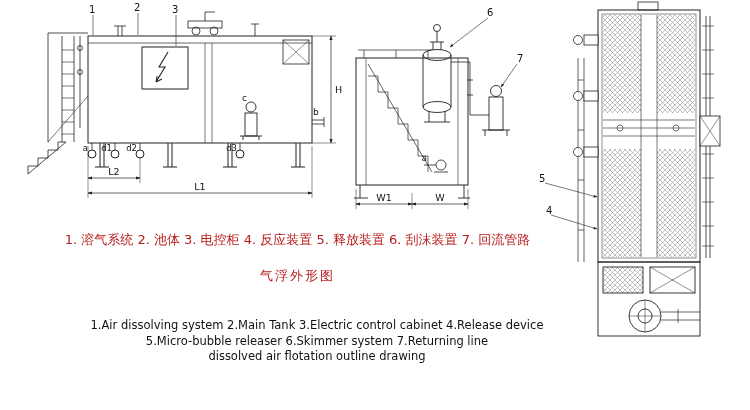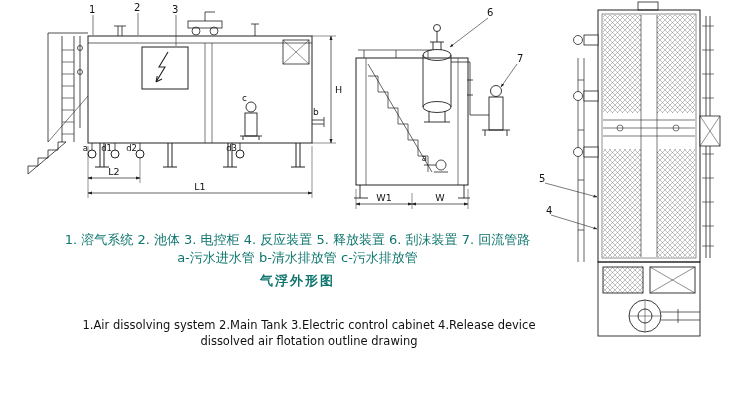--- a/index.html
+++ b/index.html
@@ -1,22 +1,22 @@
 <!DOCTYPE html>
 <html><head>
 <meta charset="utf-8">
 <style>
   html,body{margin:0;padding:0;background:#fff;}
   body{width:750px;height:410px;overflow:hidden;font-family:"DejaVu Sans","Liberation Sans",sans-serif;}
   .page{position:relative;width:750px;height:410px;background:#fff;}
   .page svg{position:absolute;top:0;left:0;}
-  .zh-captions{position:absolute;top:231px;left:5px;width:585px;text-align:center;color:#0f766e;
+  .zh-captions{position:absolute;top:231px;left:5px;width:585px;text-align:center;color:#b91c1c;
     font-size:13px;line-height:17.5px;}
-  .zh-captions .cap-line.title{margin-top:6px;letter-spacing:2px;font-weight:bold;}
-  .en-captions{position:absolute;top:318px;left:0;width:618px;text-align:center;color:#111;
+  .zh-captions .cap-line.title{margin-top:18px;letter-spacing:2px;}
+  .en-captions{position:absolute;top:318px;left:8px;width:618px;text-align:center;color:#111;
     font-size:11.5px;line-height:15.5px;}
   text{font-family:"DejaVu Sans","Liberation Sans",sans-serif;}
 </style>
 </head>
 <body>
 
 <div class="page">
 
 <svg width="750" height="410" viewBox="0 0 750 410">
   <defs>
@@ -203,22 +203,22 @@
   </g>
 
   <g fill="#111" font-size="10">
     <text x="539" y="182">5</text>
     <text x="546" y="214">4</text>
   </g>
 </svg>
 
   <div class="zh-captions">
     <div class="cap-line">1. 溶气系统 2. 池体 3. 电控柜 4. 反应装置 5. 释放装置 6. 刮沫装置 7. 回流管路</div>
-    <div class="cap-line">a-污水进水管 b-清水排放管 c-污水排放管</div>
     <div class="cap-line title">气浮外形图</div>
   </div>
 
   <div class="en-captions">
     <div class="cap-line">1.Air dissolving system 2.Main Tank 3.Electric control cabinet 4.Release device</div>
+    <div class="cap-line">5.Micro-bubble releaser 6.Skimmer system 7.Returning line</div>
     <div class="cap-line">dissolved air flotation outline drawing</div>
   </div>
 
 </div>
 
 </body></html>

